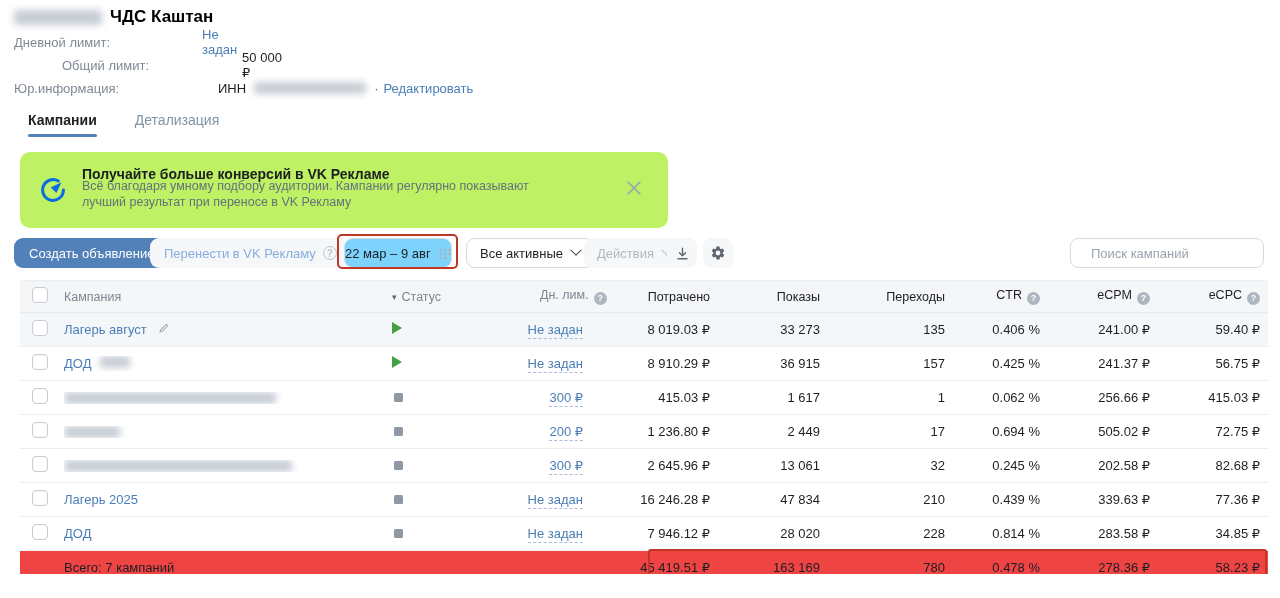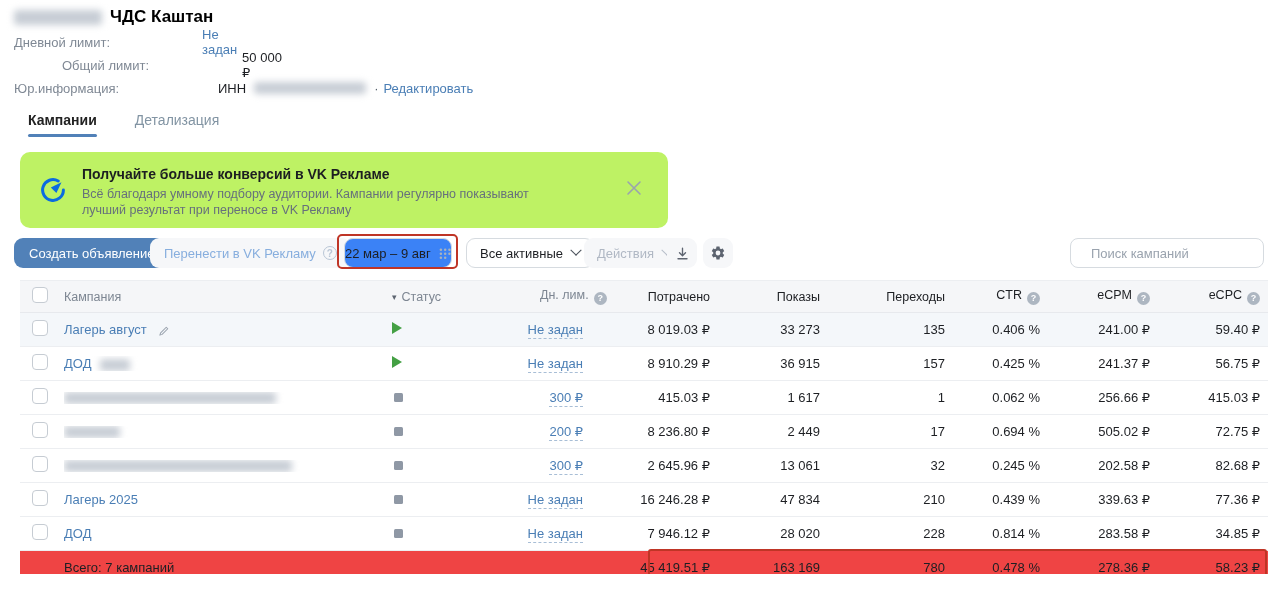--- a/index.html
+++ b/index.html
@@ -23,31 +23,31 @@
   .tabs{position:absolute;left:28px;top:112px;display:flex;gap:38px;font-size:14px;}
   .tab{padding-bottom:9px;position:relative;cursor:pointer;}
   .tab.active{font-weight:bold;color:#222;}
   .tab.active::after{content:"";position:absolute;left:0;right:0;bottom:0;height:3px;border-radius:2px;background:#5181b8;}
   .tab.inactive{color:#8294a3;}
 
   
   .banner{position:absolute;left:20px;top:152px;width:648px;height:76px;background:#bef264;border-radius:10px;}
   .banner-icon{position:absolute;left:20px;top:25px;width:26px;height:26px;}
   .banner-title{position:absolute;left:62px;top:14px;font-size:14px;font-weight:bold;color:#1c1e21;}
-  .banner-text{position:absolute;left:62px;top:34px;font-size:12.5px;line-height:16px;color:#66707c;}
+  .banner-text{position:absolute;left:62px;top:26px;font-size:12.5px;line-height:16px;color:#66707c;}
   .banner-close{position:absolute;right:24px;top:26px;width:20px;height:20px;cursor:pointer;}
 
   
   .toolbar{position:absolute;left:0;top:237px;width:1280px;height:31px;font-size:13px;}
   .btn{position:absolute;top:1px;height:30px;display:flex;align-items:center;border-radius:9px;box-sizing:border-box;cursor:pointer;white-space:nowrap;}
   .btn-primary{left:14px;padding:0 15px;background:#5181b8;color:#fff;}
   .btn-ghost{left:150px;padding:0 14px;background:#f6f7f9;color:#87aede;gap:7px;}
   .qmark{display:inline-flex;align-items:center;justify-content:center;width:14px;height:14px;border:1.4px solid #b9c6d6;border-radius:50%;
          color:#b9c6d6;font-size:10px;font-weight:bold;box-sizing:border-box;}
-  .btn-date{left:344px;width:108px;justify-content:center;gap:8px;background:#3b82f6;border:1px solid #d6dbe0;color:#1d1f23;}
+  .btn-date{left:344px;width:108px;justify-content:center;gap:8px;background:#7dd3fc;border:1px solid #d6dbe0;color:#1d1f23;}
   .btn-filter{left:466px;padding:0 13px;background:#fff;border:1px solid #d6dbe0;color:#1d1f23;font-weight:500;gap:9px;text-align:center;}
   .btn-actions{left:584px;padding:0 13px;background:#f6f7f9;color:#b0b8c4;gap:9px;}
   .btn-icon{width:30px;justify-content:center;background:#f6f7f9;}
   .btn-dl{left:667px;}
   .btn-gear{left:703px;}
   .chev{display:inline-block;width:7px;height:7px;border-right:1.7px solid #49505a;border-bottom:1.7px solid #49505a;
         transform:rotate(45deg) translate(-2px,-2px);}
   .chev.dim{border-color:#b6bdc8;}
   .search{position:absolute;left:1070px;top:1px;width:194px;height:30px;box-sizing:border-box;border:1px solid #d6dbe0;border-radius:8px;
           background:#fff;display:flex;align-items:center;padding:0 10px;gap:8px;}
@@ -56,21 +56,21 @@
 
   
   .table{position:absolute;left:20px;top:280px;width:1248px;font-size:13px;}
   .thead{display:flex;align-items:center;height:33px;background:#f5f6f8;color:#7d8692;font-size:12.5px;
          border-top:1px solid #eceef1;border-bottom:1px solid #e7e9ed;box-sizing:border-box;}
   .row{display:flex;align-items:center;height:34px;border-bottom:1px solid #eceef1;box-sizing:border-box;background:#fff;}
   .row.hl{background:#f4f7fa;}
   .trow{display:flex;align-items:center;height:33px;background:#ef4444;border-bottom:1px solid #e7e9ed;box-sizing:border-box;}
   .cell{box-sizing:border-box;overflow:hidden;white-space:nowrap;}
   .c-check{width:44px;padding-left:12px;overflow:visible;}
-  .c-name{width:314px;display:flex;align-items:flex-end;gap:9px;}
+  .c-name{width:314px;display:flex;align-items:flex-start;gap:9px;}
   .c-status{width:120px;padding-left:14px;}
   .c-limit{width:85px;text-align:right;overflow:visible;}
   .num{text-align:right;padding-right:5px;color:#1d1f23;}
   .c-spent{width:132px;}
   .c-imp{width:110px;}
   .c-clicks{width:125px;}
   .c-ctr{width:95px;}
   .c-ecpm{width:110px;}
   .c-ecpc{width:113px;padding-right:8px;}
   .thead .c-limit{text-align:left;padding-left:42px;white-space:nowrap;}
@@ -254,21 +254,21 @@
           <div class="cell num c-ecpm">256.66 ₽</div>
           <div class="cell num c-ecpc">415.03 ₽</div>
         </div>
         <div class="row">
           <div class="cell c-check"><span class="checkbox"></span></div>
           <div class="cell c-name">
             <span class="blur" style="width: 56px;"></span>
           </div>
           <div class="cell c-status"><span class="status-stopped"></span></div>
           <div class="cell c-limit"><span class="limit-link">200 ₽</span></div>
-          <div class="cell num c-spent">8 236.80 ₽</div>
+          <div class="cell num c-spent">1 236.80 ₽</div>
           <div class="cell num c-imp">2 449</div>
           <div class="cell num c-clicks">17</div>
           <div class="cell num c-ctr">0.694 %</div>
           <div class="cell num c-ecpm">505.02 ₽</div>
           <div class="cell num c-ecpc">72.75 ₽</div>
         </div>
         <div class="row">
           <div class="cell c-check"><span class="checkbox"></span></div>
           <div class="cell c-name">
             <span class="blur" style="width: 228px;"></span>

